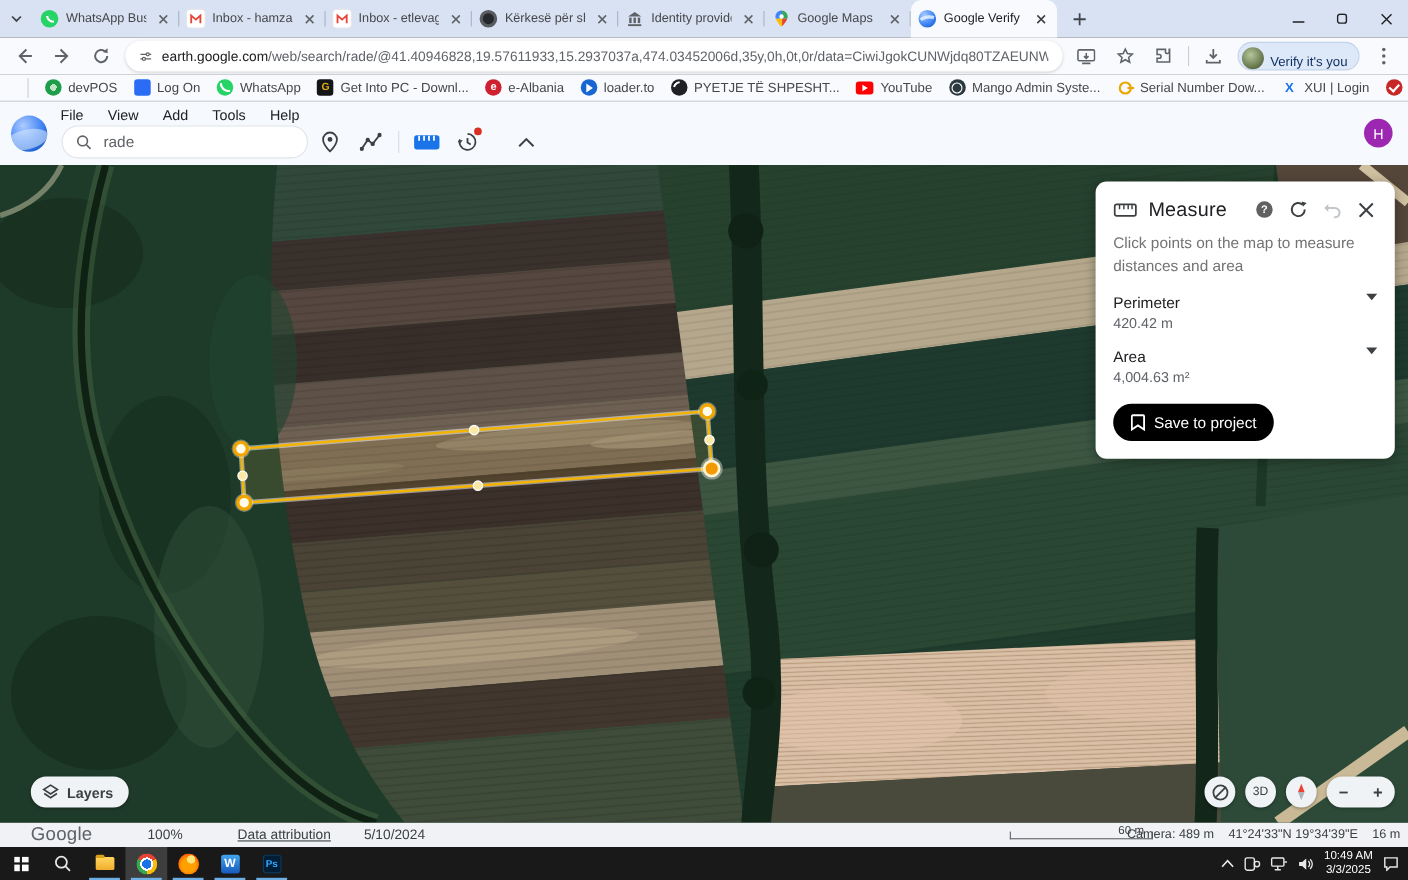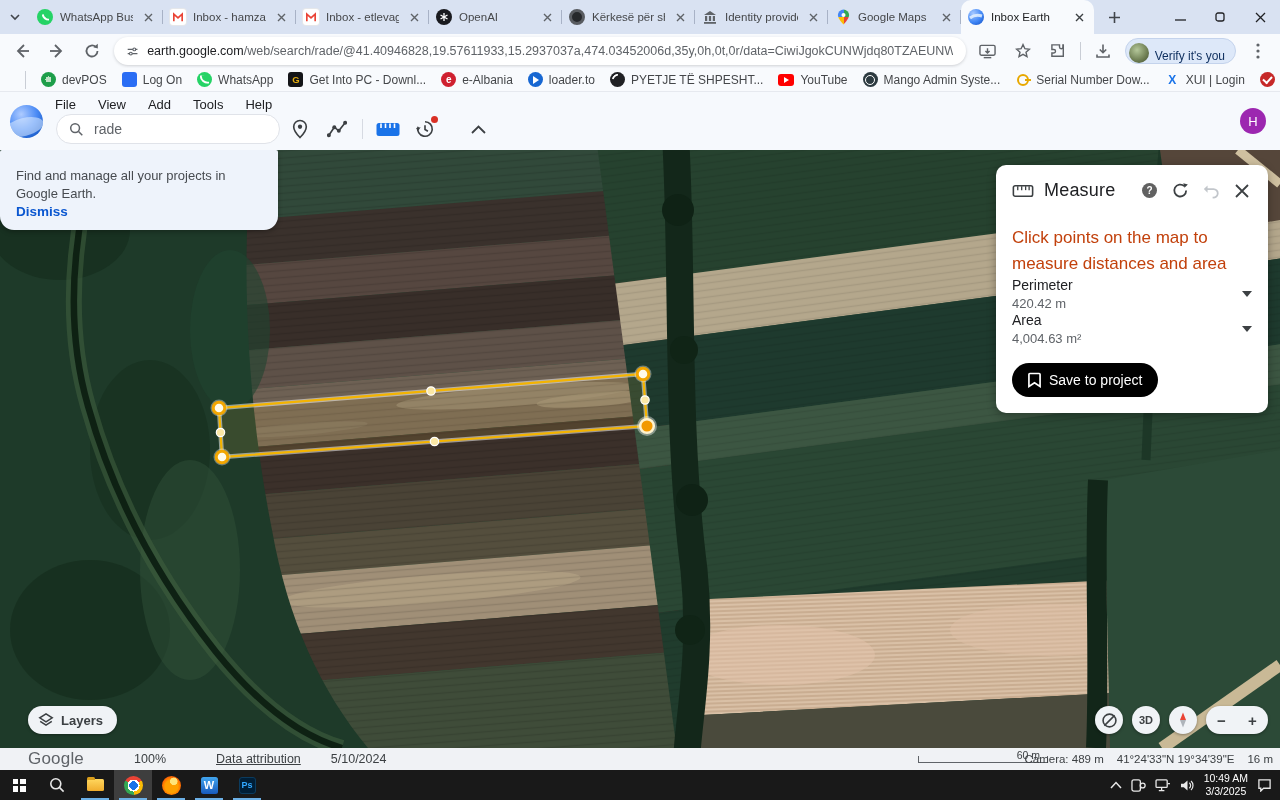--- a/index.html
+++ b/index.html
@@ -100,35 +100,35 @@
       background:#eef3fb;transform:rotate(45deg)}
   .promo-text{padding:17px 16px 0;font-size:13px;color:#474b50;line-height:1.35}
   .promo-dismiss{position:absolute;left:16px;bottom:11px;font-size:13.5px;color:#0b57d0;font-weight:600}
 
   .measure-card{position:absolute;top:15px;right:12px;width:272px;background:#fff;border-radius:10px;
       box-shadow:0 2px 10px rgba(0,0,0,.32);padding:15px 16px 16px}
   .mc-head{display:flex;align-items:center;gap:12px}
   .mc-title{font-size:18px;color:#202124;letter-spacing:.2px}
   .mc-sp{flex:1}
   .mc-ic{width:20px;height:20px;display:grid;place-items:center}
-  .mc-sub{margin-top:24px;font-size:17px;color:#c2410c;line-height:1.5;max-width:248px}
-  .mc-row{margin-top:1px;display:flex;align-items:center}
+  .mc-sub{margin-top:9px;font-size:14px;color:#737373;line-height:1.5;max-width:248px}
+  .mc-row{margin-top:15px;display:flex;align-items:flex-start}
   .mc-label{font-size:14px;color:#202124;font-weight:500}
   .mc-value{font-size:13px;color:#5f6368;margin-top:3px}
   .mc-caret{margin-left:auto;width:0;height:0;border-left:5px solid transparent;
       border-right:5px solid transparent;border-top:6px solid #3c4043}
   .save-btn{margin-top:17px;height:34px;border-radius:17px;background:#000000;color:#fff;
       display:inline-flex;align-items:center;gap:8px;padding:0 16px;font-size:14px;font-weight:500;border:none}
 
   .layers-btn{position:absolute;left:28px;bottom:14px;height:28px;border-radius:14px;background:#f0f3f6;
       display:flex;align-items:center;gap:7px;padding:0 14px 0 10px;font-size:13px;color:#3c4043;
       font-weight:700;box-shadow:0 1px 3px rgba(0,0,0,.35)}
   .ctrl-cluster{position:absolute;right:12px;bottom:14px;display:flex;align-items:center;gap:9px}
   .ctrl-circle{width:28px;height:28px;border-radius:50%;background:#f0f3f6;display:grid;place-items:center;
-      color:#3c4043;font-size:11px;font-weight:700;box-shadow:0 1px 3px rgba(0,0,0,.35)}
+      color:#3c4043;font-size:11px;font-weight:400;box-shadow:0 1px 3px rgba(0,0,0,.35)}
   .zoom-pill{height:28px;border-radius:14px;background:#f0f3f6;display:flex;align-items:center;
       box-shadow:0 1px 3px rgba(0,0,0,.35)}
   .zbtn{width:31px;text-align:center;font-size:15px;color:#3c4043;font-weight:600}
 
   
   .statusbar{height:22px;background:#f0f2f5;display:flex;align-items:center;font-size:12.5px;
       color:#3c4043;position:relative;flex:none}
   .g-logo{margin-left:28px;font-size:17px;font-weight:500;color:#5f6368;letter-spacing:.2px}
   .sb-item{margin-left:50px}
   .sb-link{text-decoration:underline}
@@ -205,37 +205,20 @@
           </svg>
         </span>
       <span class="tab-label">Inbox - etlevagjoni1</span>
       <span class="tab-x">
           <svg width="9" height="9" viewBox="0 0 9 9">
             <path d="M1,1 8,8 M8,1 1,8" stroke="#5f6368" stroke-width="1.4"></path>
           </svg>
         </span>
     </div>
     <div class="tab">
-      <span class="fav fav-openai">
-          <svg width="10" height="10" viewBox="0 0 10 10">
-            <g stroke="#fff" stroke-width="1.3">
-              <line x1="5" y1="1" x2="5" y2="9"></line>
-              <line x1="1.5" y1="3" x2="8.5" y2="7"></line>
-              <line x1="8.5" y1="3" x2="1.5" y2="7"></line>
-            </g>
-          </svg>
-        </span>
-      <span class="tab-label">OpenAI</span>
-      <span class="tab-x">
-          <svg width="9" height="9" viewBox="0 0 9 9">
-            <path d="M1,1 8,8 M8,1 1,8" stroke="#5f6368" stroke-width="1.4"></path>
-          </svg>
-        </span>
-    </div>
-    <div class="tab">
       <span class="fav fav-dark"></span>
       <span class="tab-label">Kërkesë për shtrimi</span>
       <span class="tab-x">
           <svg width="9" height="9" viewBox="0 0 9 9">
             <path d="M1,1 8,8 M8,1 1,8" stroke="#5f6368" stroke-width="1.4"></path>
           </svg>
         </span>
     </div>
     <div class="tab">
       <span class="fav">
@@ -277,21 +260,21 @@
             <path d="M1,1 8,8 M8,1 1,8" stroke="#5f6368" stroke-width="1.4"></path>
           </svg>
         </span>
     </div>
     <div class="tab active">
       <span class="fav fav-earthtab">
           <svg width="16" height="16" viewBox="0 0 16 16">
             <path d="M2,9 q5,-4 12,-2" stroke="rgba(235,245,255,.8)" stroke-width="3" fill="none"></path>
           </svg>
         </span>
-      <span class="tab-label">Inbox Earth</span>
+      <span class="tab-label">Google Verify</span>
       <span class="tab-x">
           <svg width="9" height="9" viewBox="0 0 9 9">
             <path d="M1,1 8,8 M8,1 1,8" stroke="#3c4043" stroke-width="1.4"></path>
           </svg>
         </span>
     </div>
 
     <div class="newtab">
       <svg width="13" height="13" viewBox="0 0 13 13">
           <path d="M6.5,1 V12 M1,6.5 H12" stroke="#41454b" stroke-width="1.6"></path>
@@ -598,24 +581,20 @@
           <circle cx="643" cy="224" r="8.5" fill="rgba(255,255,255,0.35)"></circle>
             <circle cx="643" cy="224" r="5.8" fill="#fffbea" stroke="#f2a600" stroke-width="3"></circle>
           <circle cx="222" cy="307" r="8.5" fill="rgba(255,255,255,0.35)"></circle>
             <circle cx="222" cy="307" r="5.8" fill="#fffbea" stroke="#f2a600" stroke-width="3"></circle>
           <circle cx="647" cy="276" r="10" fill="rgba(255,255,255,0.4)"></circle>
             <circle cx="647" cy="276" r="6.8" fill="#f29900" stroke="#fff3cf" stroke-width="2.5"></circle>
         </g>
       </g>
     </svg>
 
-    <div class="promo-card">
-      <div class="promo-text">Find and manage all your projects in Google Earth.</div>
-      <div class="promo-dismiss">Dismiss</div>
-    </div>
 
     <div class="measure-card">
       <div class="mc-head">
         <span class="mc-ic">
             <svg width="22" height="14" viewBox="0 0 24 16">
               <rect x="1" y="2" width="22" height="12" rx="2" fill="none" stroke="#3c4043" stroke-width="1.8"></rect>
               <g stroke="#3c4043" stroke-width="1.5">
                 <line x1="6" y1="2.5" x2="6" y2="7"></line>
                 <line x1="10.5" y1="2.5" x2="10.5" y2="7"></line>
                 <line x1="15" y1="2.5" x2="15" y2="7"></line>

